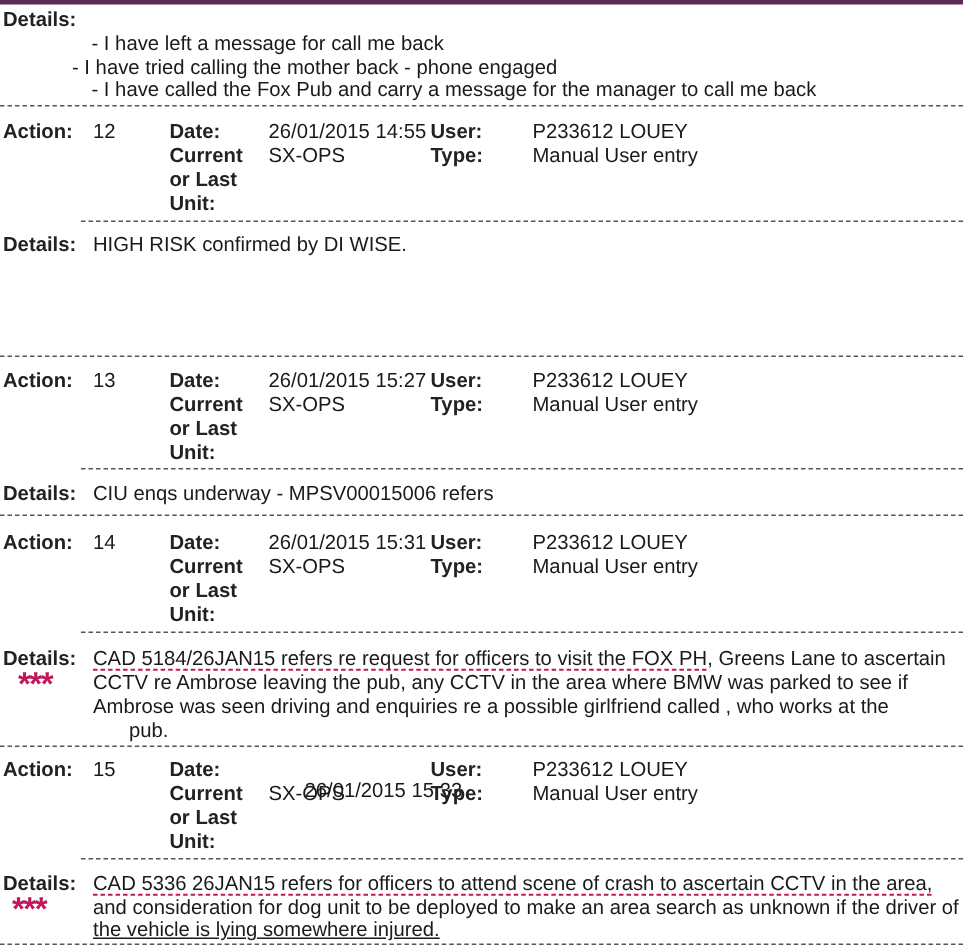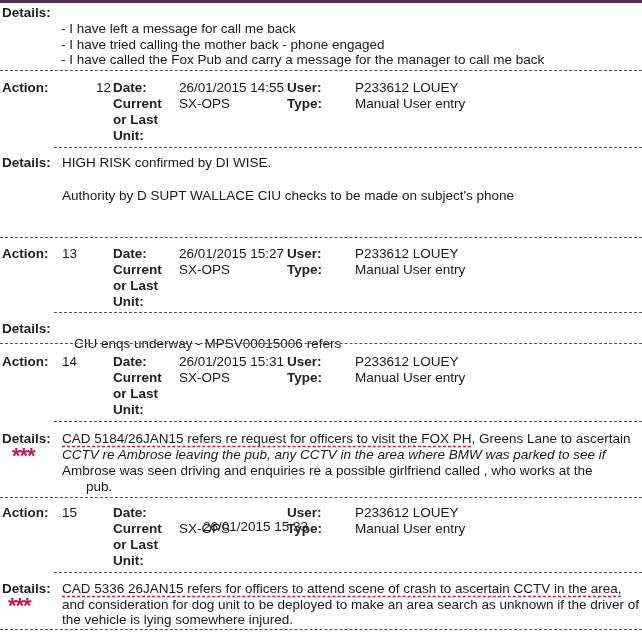--- a/index.html
+++ b/index.html
@@ -16,65 +16,64 @@
   .stars { position:absolute; color:#c0185a; font-weight:bold; font-size:22px; letter-spacing:-1px; }
 </style>
 </head>
 <body>
 
 <div class="top-rule"></div>
 
 <div class="block" style="top:0;height:70px;">
   <span class="lbl" style="left:2px;top:5px;">Details:</span>
   <span class="line" style="left:61px;top:21px;text-align:center;">- I have left a message for              call me back</span>
-  <span class="line" style="left:61px;top:37px;text-align:center;">- I have tried calling the mother back - phone engaged</span>
+  <span class="line" style="left:48px;top:37px;text-align:center;">- I have tried calling the mother back - phone engaged</span>
   <span class="line" style="left:61px;top:52px;">- I have called the Fox Pub and carry a message for the manager to call me back</span>
 </div>
 <div class="rule" style="top:70px;"></div>
 
 <div class="block" style="top:76px;height:70px;">
   <span class="lbl" style="left:2px;top:4px;">Action:</span>
-  <span class="txt" style="left:62px;top:4px;margin-left:34px;">12</span>
+  <span class="txt" style="left:62px;top:4px;">12</span>
   <span class="lbl" style="left:113px;top:4px;">Date:</span>
   <span class="lbl" style="left:113px;top:20px;">Current</span>
   <span class="lbl" style="left:113px;top:36px;">or Last</span>
   <span class="lbl" style="left:113px;top:52px;">Unit:</span>
   <span class="txt" style="left:179px;top:4px;">26/01/2015 14:55</span>
   <span class="txt" style="left:179px;top:20px;">SX-OPS</span>
   <span class="lbl" style="left:287px;top:4px;">User:</span>
   <span class="lbl" style="left:287px;top:20px;">Type:</span>
   <span class="txt" style="left:355px;top:4px;">P233612 LOUEY</span>
   <span class="txt" style="left:355px;top:20px;">Manual User entry</span>
 </div>
 <div class="rule short" style="top:147px;"></div>
 <div class="block" style="top:150px;height:85px;">
   <span class="lbl" style="left:2px;top:5px;">Details:</span>
   <span class="line" style="left:62px;top:5px;">HIGH RISK confirmed by DI WISE.</span>
-  <span class="line" style="left:62px;top:38px;">Authority by D SUPT WALLACE CIU checks to be made on subject's phone</span>
 </div>
 <div class="rule" style="top:237px;"></div>
 
 <div class="block" style="top:244px;height:70px;">
   <span class="lbl" style="left:2px;top:2px;">Action:</span>
   <span class="txt" style="left:62px;top:2px;">13</span>
   <span class="lbl" style="left:113px;top:2px;">Date:</span>
   <span class="lbl" style="left:113px;top:18px;">Current</span>
   <span class="lbl" style="left:113px;top:34px;">or Last</span>
   <span class="lbl" style="left:113px;top:50px;">Unit:</span>
   <span class="txt" style="left:179px;top:2px;">26/01/2015 15:27</span>
   <span class="txt" style="left:179px;top:18px;">SX-OPS</span>
   <span class="lbl" style="left:287px;top:2px;">User:</span>
   <span class="lbl" style="left:287px;top:18px;">Type:</span>
   <span class="txt" style="left:355px;top:2px;">P233612 LOUEY</span>
   <span class="txt" style="left:355px;top:18px;">Manual User entry</span>
 </div>
 <div class="rule short" style="top:312px;"></div>
 <div class="block" style="top:316px;height:26px;">
   <span class="lbl" style="left:2px;top:5px;">Details:</span>
-  <span class="line" style="left:62px;top:20px;margin-left:12px;">CIU enqs underway - MPSV00015006 refers</span>
+  <span class="line" style="left:62px;top:5px;">CIU enqs underway - MPSV00015006 refers</span>
 </div>
 <div class="rule" style="top:343px;"></div>
 
 <div class="block" style="top:352px;height:70px;">
   <span class="lbl" style="left:2px;top:2px;">Action:</span>
   <span class="txt" style="left:62px;top:2px;">14</span>
   <span class="lbl" style="left:113px;top:2px;">Date:</span>
   <span class="lbl" style="left:113px;top:18px;">Current</span>
   <span class="lbl" style="left:113px;top:34px;">or Last</span>
   <span class="lbl" style="left:113px;top:50px;">Unit:</span>
@@ -83,21 +82,21 @@
   <span class="lbl" style="left:287px;top:2px;">User:</span>
   <span class="lbl" style="left:287px;top:18px;">Type:</span>
   <span class="txt" style="left:355px;top:2px;">P233612 LOUEY</span>
   <span class="txt" style="left:355px;top:18px;">Manual User entry</span>
 </div>
 <div class="rule short" style="top:421px;"></div>
 <div class="block" style="top:426px;height:68px;">
   <span class="lbl" style="left:2px;top:5px;">Details:</span>
   <span class="line" style="left:62px;top:5px;"><span class="ul">CAD 5184/26JAN15 refers re request for officers to visit the FOX PH</span><span>, Greens Lane to ascertain</span></span>
   <span class="stars" style="left:12px;top:17px;">***</span>
-  <span class="line" style="left:62px;top:21px;font-style:italic;">CCTV re Ambrose leaving the pub, any CCTV in the area where BMW was parked to see if</span>
+  <span class="line" style="left:62px;top:21px;">CCTV re Ambrose leaving the pub, any CCTV in the area where BMW was parked to see if</span>
   <span class="line" style="left:62px;top:37px;">Ambrose was seen driving and enquiries re a possible girlfriend called ,          who works at the</span>
   <span class="line" style="left:62px;top:53px;margin-left:24px;">pub.</span>
 </div>
 <div class="rule" style="top:497px;"></div>
 
 <div class="block" style="top:503px;height:70px;">
   <span class="lbl" style="left:2px;top:2px;">Action:</span>
   <span class="txt" style="left:62px;top:2px;">15</span>
   <span class="lbl" style="left:113px;top:2px;">Date:</span>
   <span class="lbl" style="left:113px;top:18px;">Current</span>
@@ -109,15 +108,15 @@
   <span class="lbl" style="left:287px;top:18px;">Type:</span>
   <span class="txt" style="left:355px;top:2px;">P233612 LOUEY</span>
   <span class="txt" style="left:355px;top:18px;">Manual User entry</span>
 </div>
 <div class="rule short" style="top:572px;"></div>
 <div class="block" style="top:576px;height:52px;">
   <span class="lbl" style="left:2px;top:5px;">Details:</span>
   <span class="line" style="left:62px;top:5px;"><span class="ul">CAD 5336 26JAN15 refers for officers to attend scene of crash to ascertain CCTV in the area,</span></span>
   <span class="stars" style="left:8px;top:17px;">***</span>
   <span class="line" style="left:62px;top:21px;">and consideration for dog unit to be deployed to make an area search as unknown if the driver of</span>
-  <span class="line" style="left:62px;top:36px;">the vehicle is lying somewhere injured.</span>
+  <span class="line" style="left:62px;top:36px;text-decoration:underline;">the vehicle is lying somewhere injured.</span>
 </div>
 <div class="rule" style="top:629px;"></div>
 
 </body></html>

